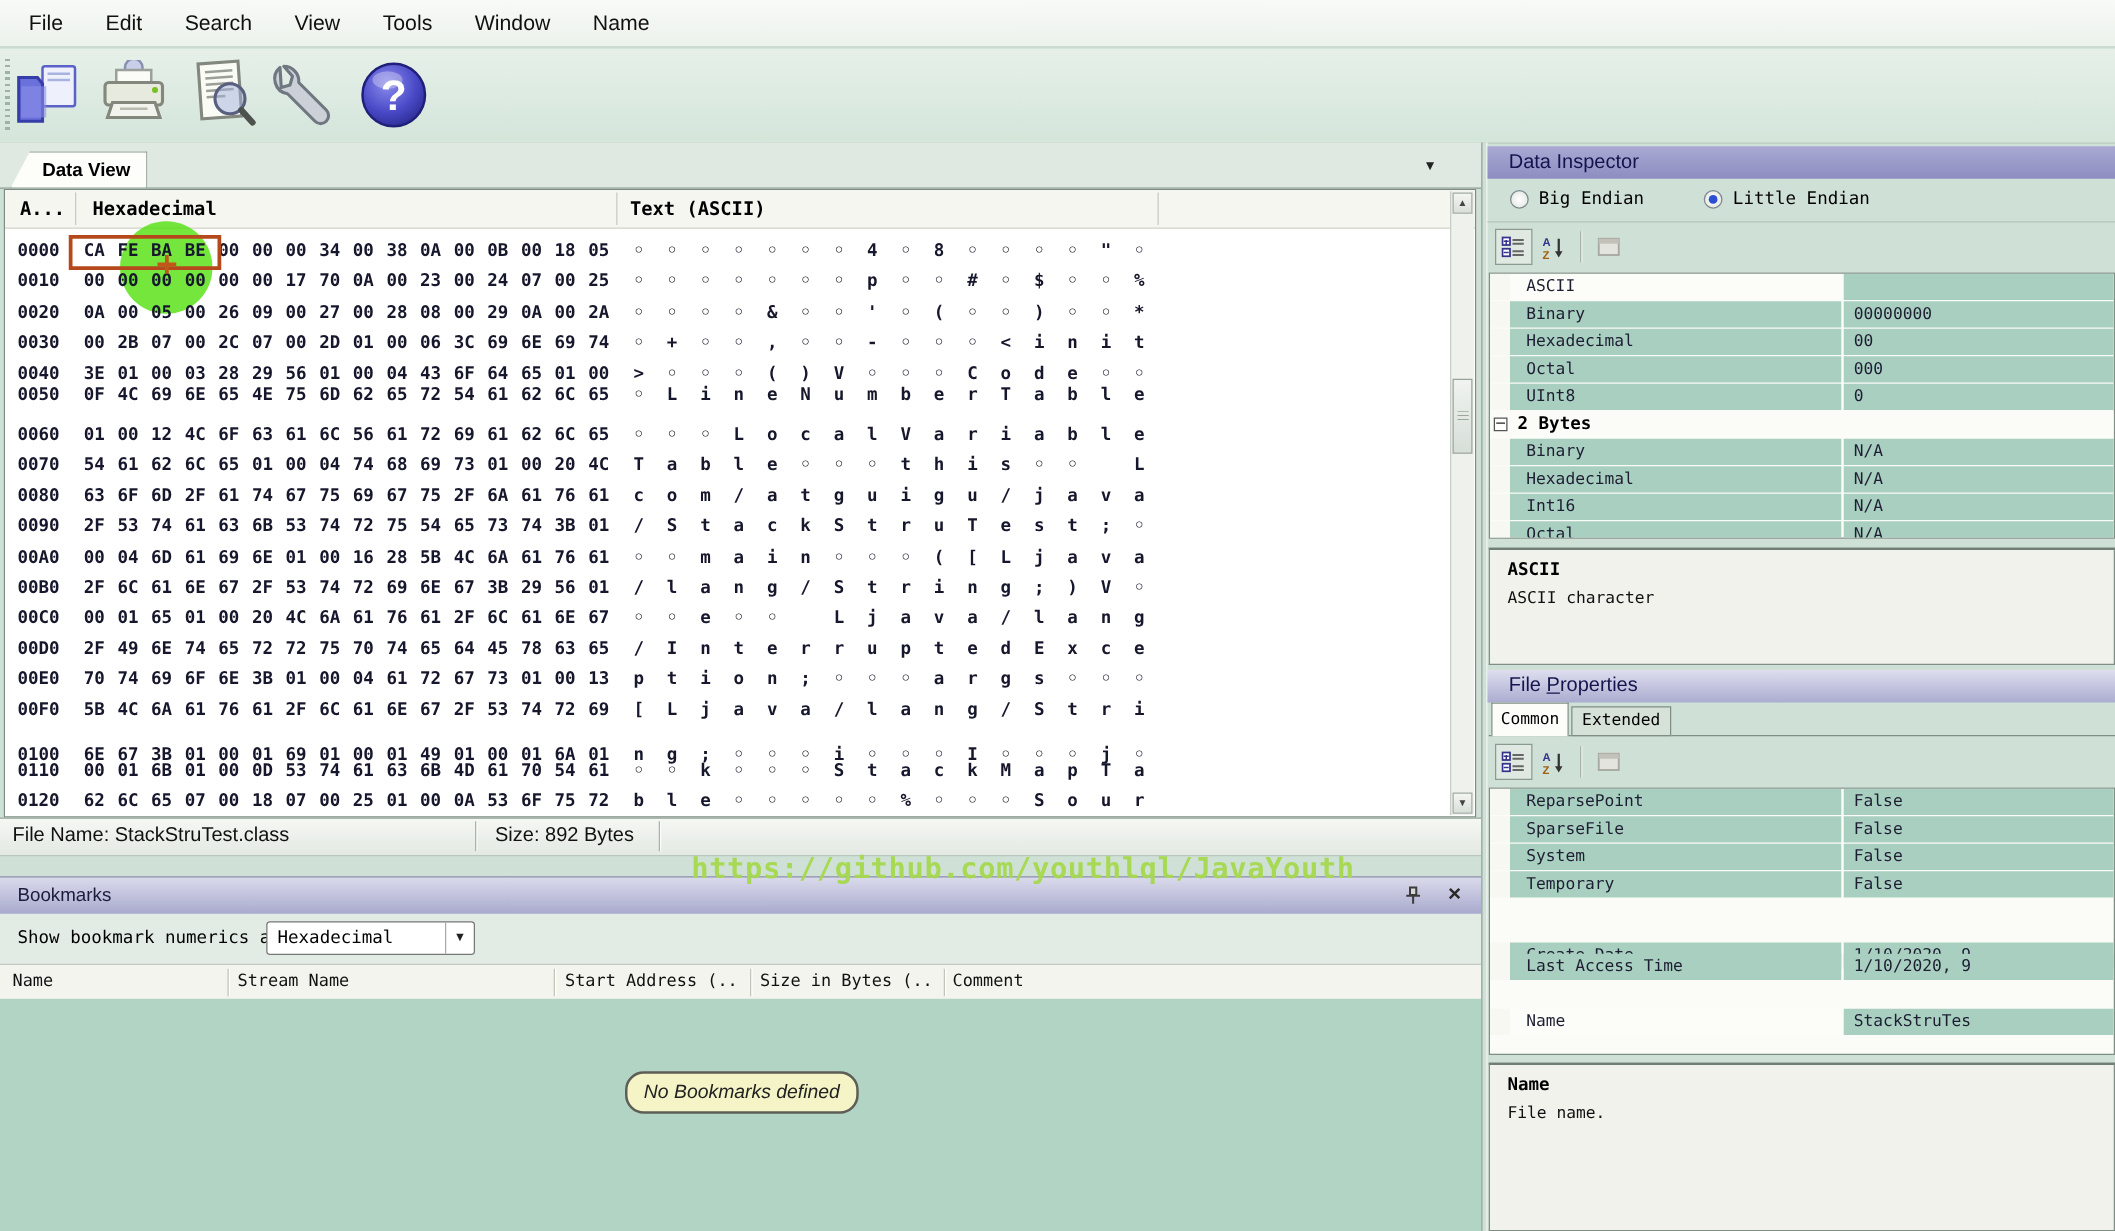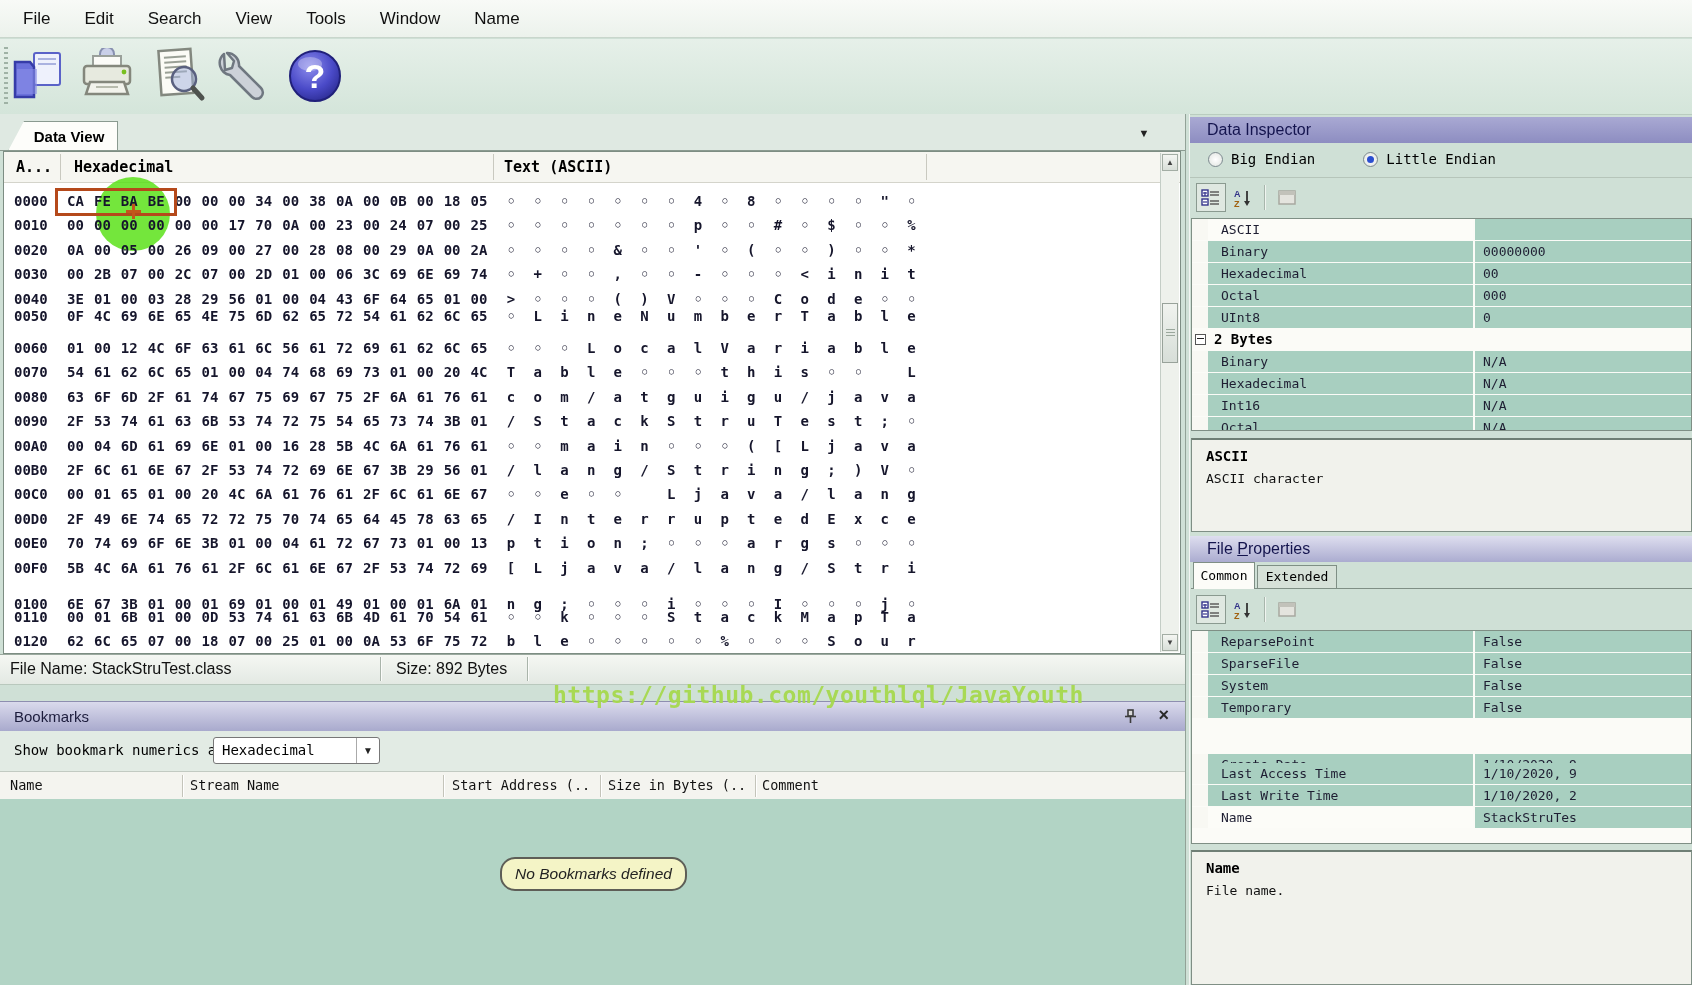--- a/index.html
+++ b/index.html
@@ -1137,25 +1137,20 @@
     <div class="prow" style="top: 123px;">
       <span class="gutter"></span>
       <span class="lcell">Create Date</span>
       <span class="vcell">1/10/2020, 9</span>
     </div>
     <div class="prow" style="top: 132px;">
       <span class="gutter"></span>
       <span class="lcell">Last Access Time</span>
       <span class="vcell">1/10/2020, 9</span>
     </div>
-    <div class="prow" style="top: 154px;">
-      <span class="gutter"></span>
-      <span class="lcell">Last Write Time</span>
-      <span class="vcell">1/10/2020, 2</span>
-    </div>
     <div class="prow sel" style="top: 176px;">
       <span class="gutter"></span>
       <span class="lcell">Name</span>
       <span class="vcell">StackStruTes</span>
     </div>
   </div>
 
 <div class="pdesc" style="top:850px;height:135px">
   <span class="dtitle">Name</span>
   <span class="dtext">File name.</span>

